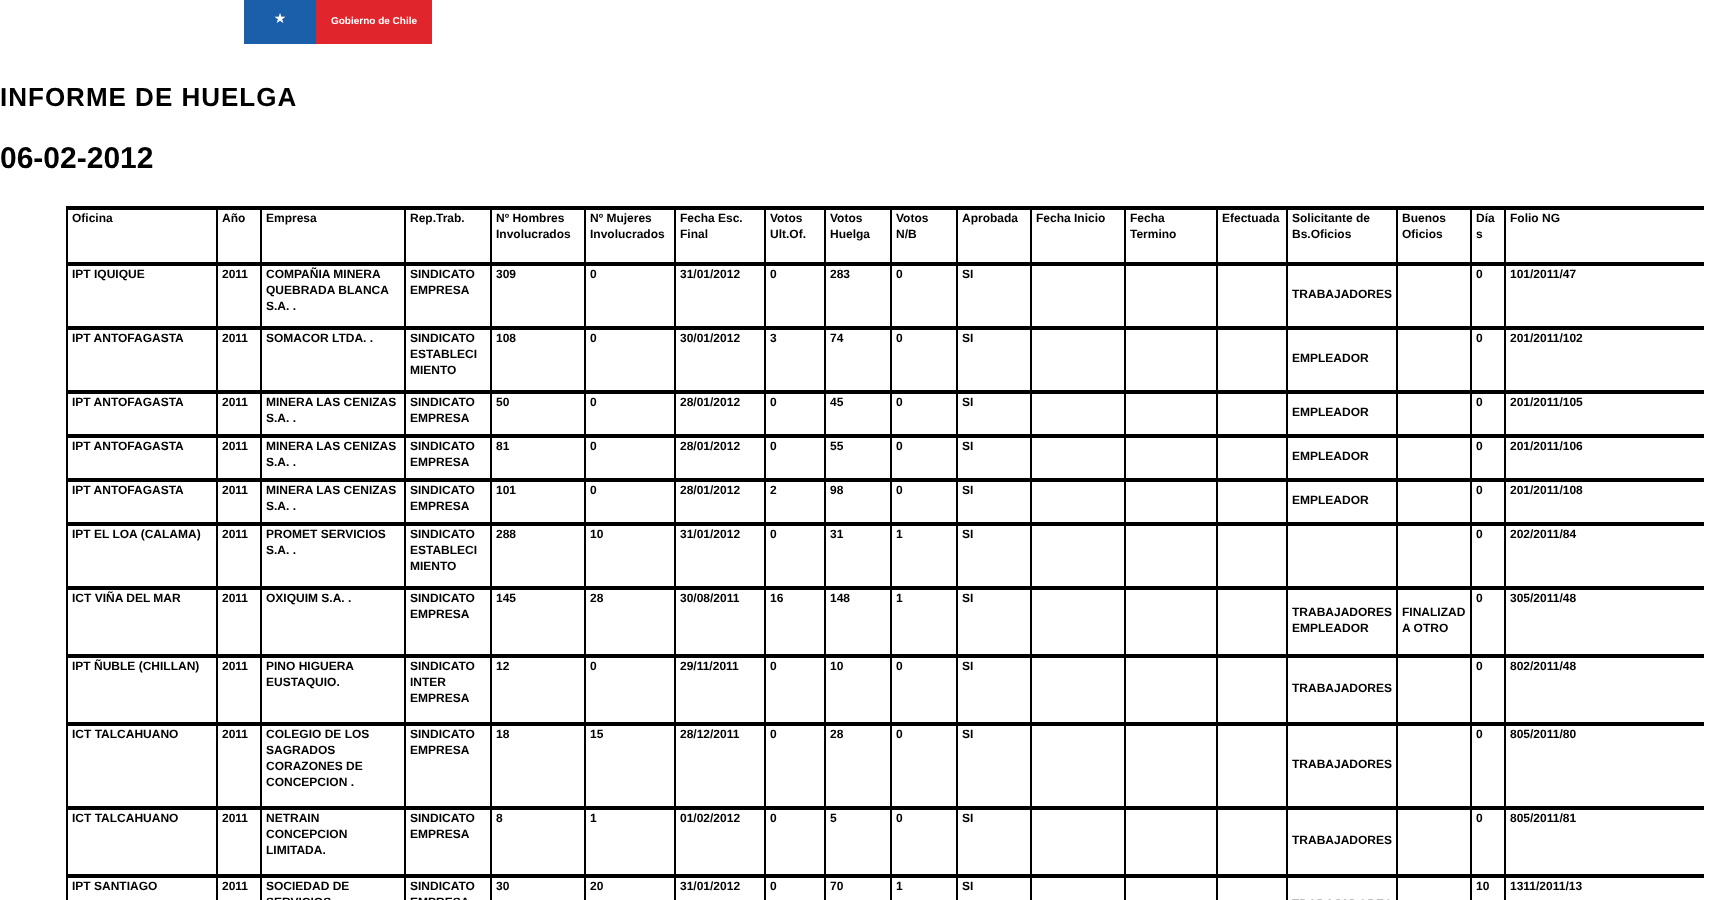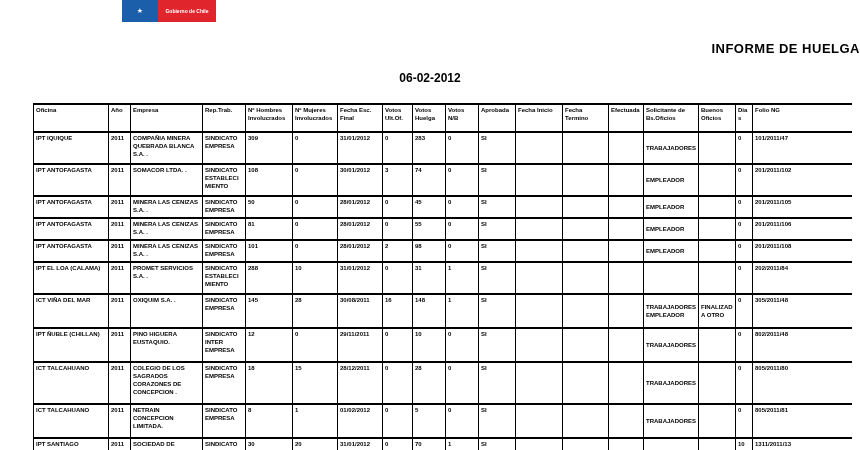--- a/index.html
+++ b/index.html
@@ -9,22 +9,22 @@
     position:relative;
   }
   .page{position:absolute;inset:0;background:#fff;}
   
   .logo{position:absolute;left:122px;top:0;height:22px;display:flex;}
   .logo .blue{width:36px;height:22px;background:#1b5faa;position:relative;}
   .logo .blue .star{position:absolute;left:50%;top:45%;transform:translate(-50%,-50%);color:#fff;font-size:7px;line-height:7px;}
   .logo .red{width:58px;height:22px;background:#e0252c;display:flex;align-items:center;justify-content:center;}
   .logo .red span{color:#fff;font-size:5px;font-weight:bold;white-space:nowrap;}
   
-  .title{position:absolute;left:0;right:0;top:41px;text-align:right;font-size:13px;font-weight:bold;letter-spacing:.5px;}
-  .date{position:absolute;left:0;right:0;top:71px;text-align:center;font-size:12px;font-weight:bold;}
+  .title{position:absolute;left:0;right:0;top:41px;text-align:left;font-size:13px;font-weight:bold;letter-spacing:.5px;}
+  .date{position:absolute;left:0;right:0;top:71px;font-size:15px;font-weight:bold;}
   
   .tbl-wrap{position:absolute;left:33px;top:103px;width:819px;bottom:0;overflow:hidden;}
   table{border-collapse:collapse;table-layout:fixed;width:819px;}
   th,td{
     border-left:1px solid #000;border-right:1px solid #000;
     border-top:2px solid #000;border-bottom:2px solid #000;
     font-size:6px;line-height:8px;font-weight:bold;
     padding:1px 2px;vertical-align:top;text-align:left;
     overflow-wrap:break-word;word-wrap:break-word;overflow:hidden;
   }

